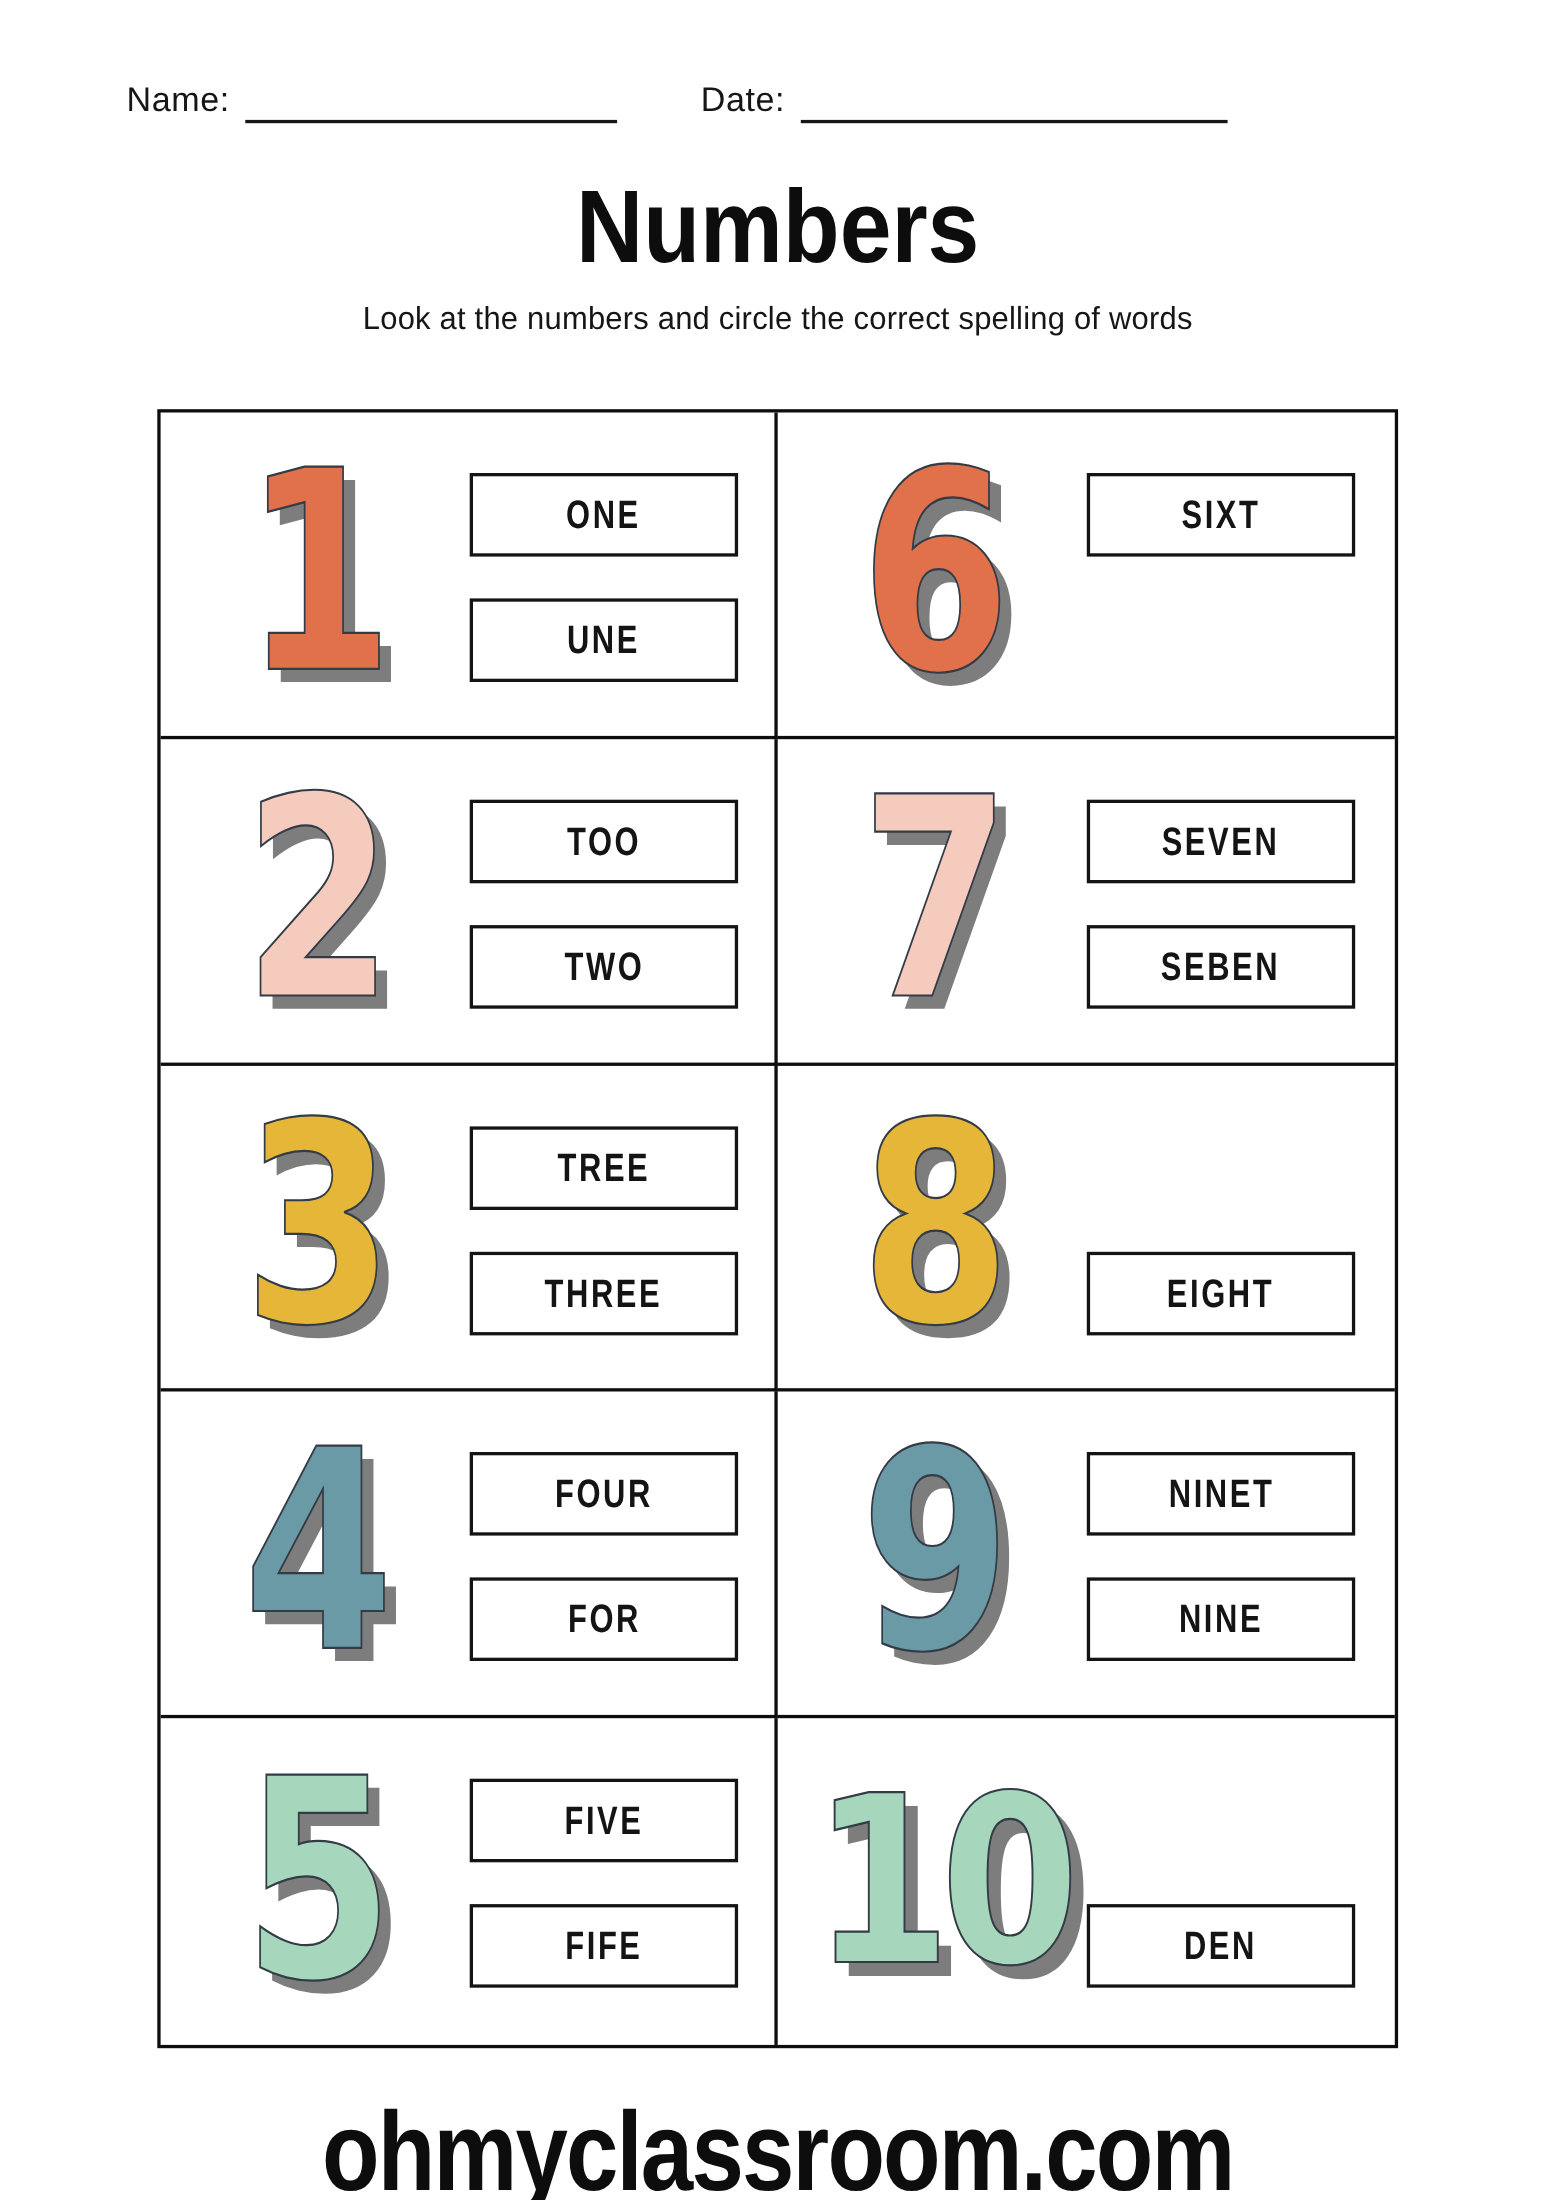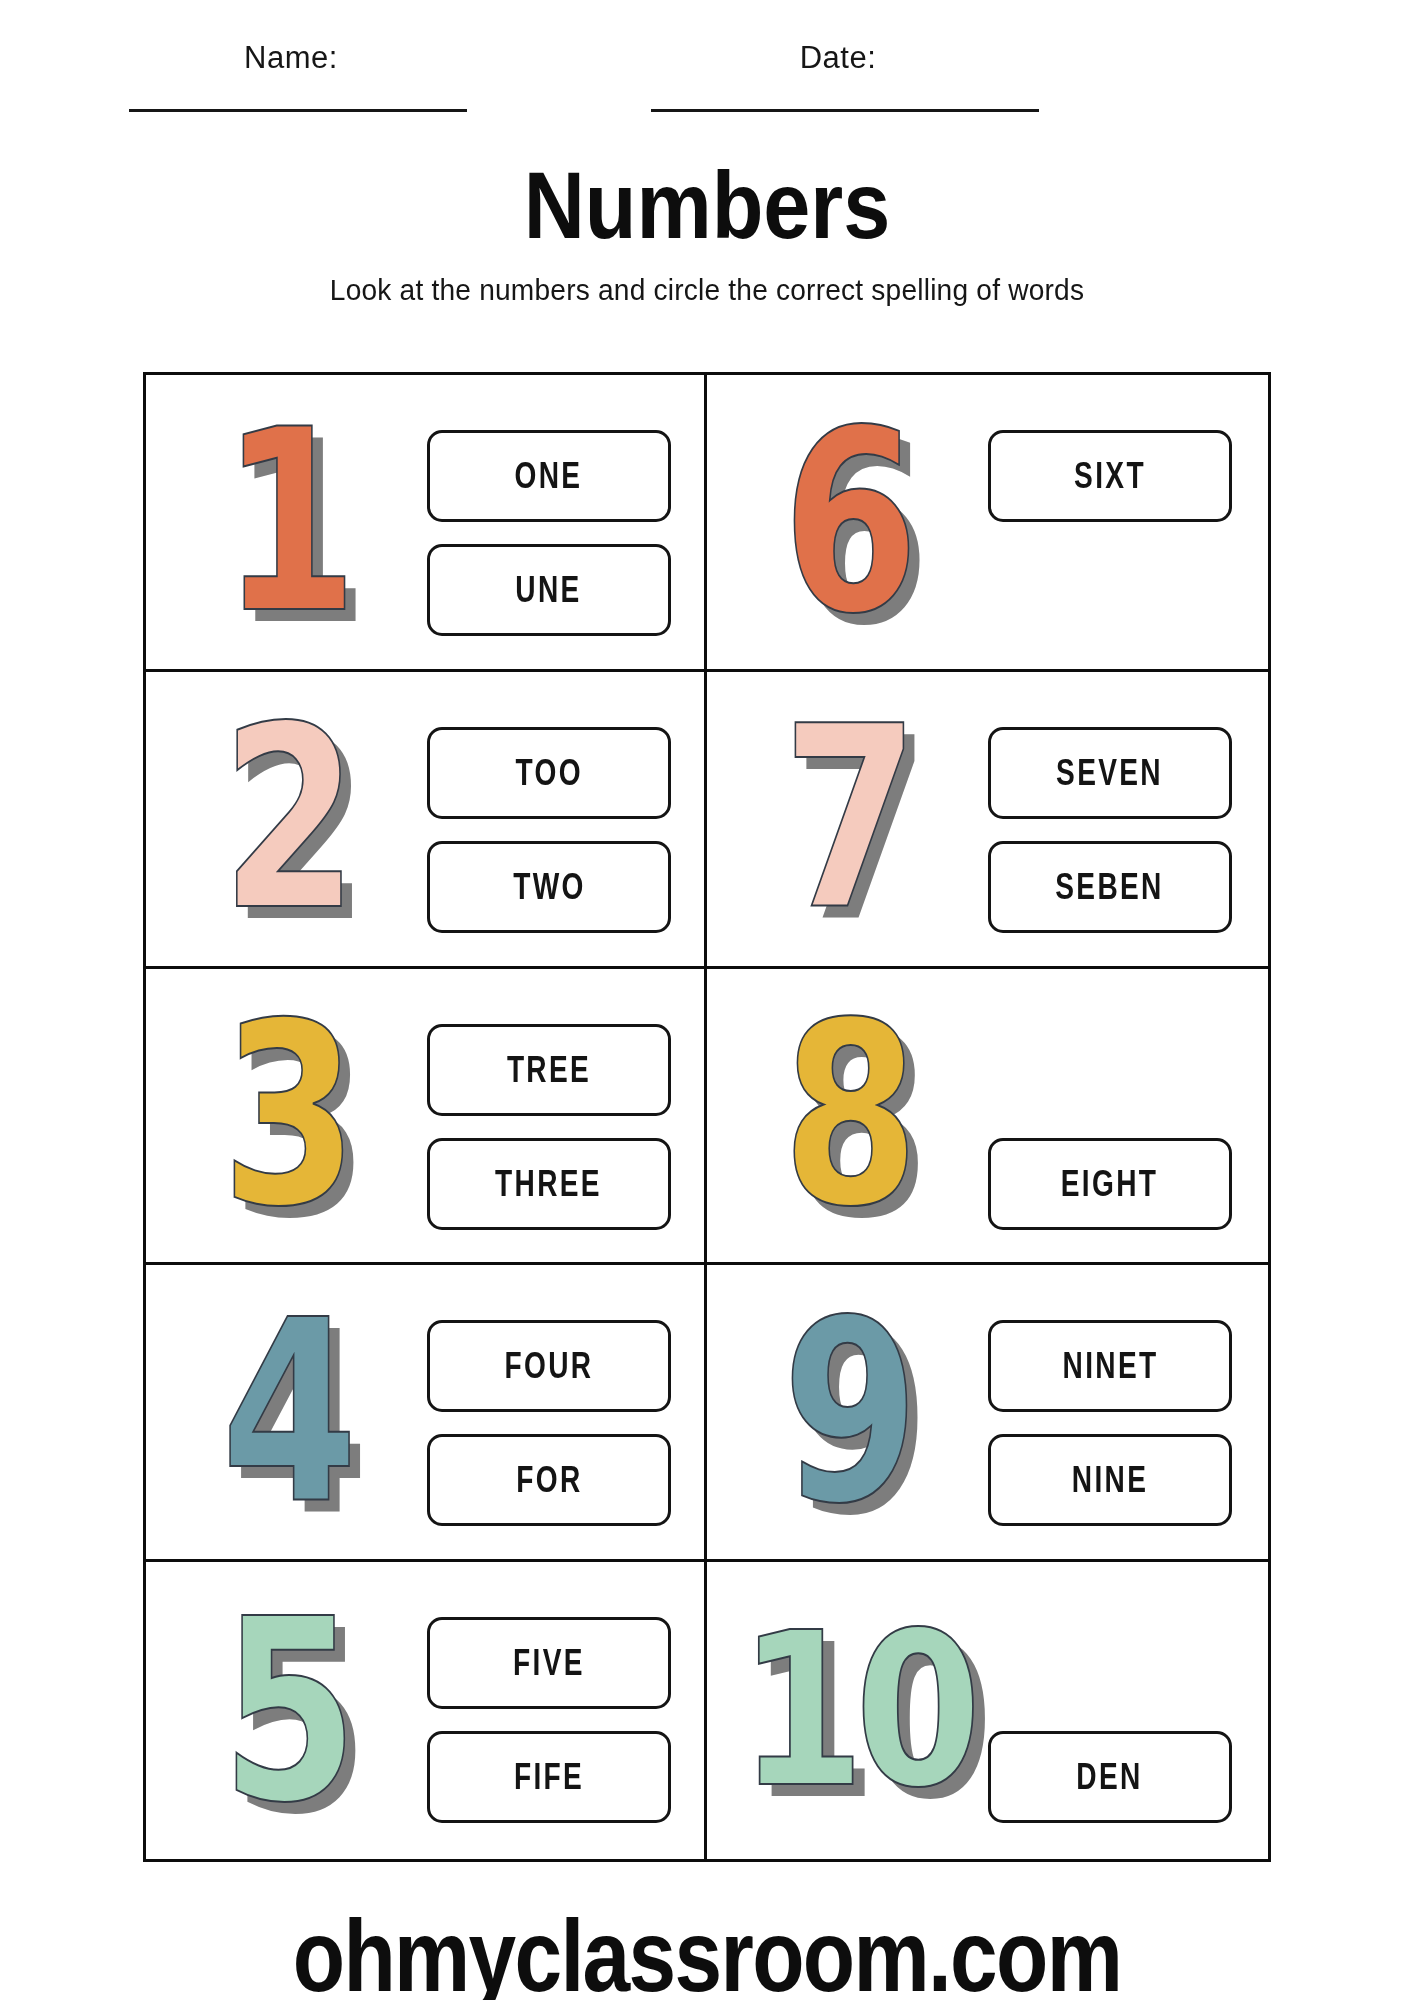--- a/index.html
+++ b/index.html
@@ -4,21 +4,21 @@
 <style>
   html,body { margin:0; padding:0; background:#ffffff; }
   .page {
     position:relative; width:1414px; height:2000px;
     background:#ffffff; overflow:hidden;
     font-family:"Liberation Sans", sans-serif; color:#111;
   }
 
   
   .id-row { position:absolute; top:68px; left:0; width:1414px; height:44px; }
-  .field { position:absolute; bottom:0; display:flex; align-items:center;flex-direction:column; }
+  .field { position:absolute; bottom:0; display:flex; align-items:flex-start; }
   .field-label { font-size:31px; font-weight:400; letter-spacing:.5px; color:#161616; line-height:1; padding-bottom:2px; }
   .field-line { border-bottom:3px solid #161616; height:34px; margin-left:14px; }
   .name-field { left:115px; }
   .name-field .field-line { width:338px; }
   .date-field { left:637px;margin-top:40px; }
   .date-field .field-line { width:388px; }
 
   
   .title {
     position:absolute; top:152px; left:0; width:1414px; text-align:center;
@@ -52,22 +52,22 @@
     transform:scaleX(.78);
     -webkit-text-stroke:2px #333B46;
     text-shadow:14px 12px 0 #7D7D7D;
   }
   .big-number.two-digit {
     font-size:212px; letter-spacing:-12px; transform:scaleX(.86);
     padding-left:10px;
   }
 
   .option-box {
-    position:absolute; left:281px; width:244px; height:92px;
-    box-sizing:border-box; border:3px solid #141414; border-radius:15px;
+    position:absolute; left:281px; width:244px; height:76px;
+    box-sizing:border-box; border:3px solid #141414; border-radius:0;
     background:#ffffff; display:flex; align-items:center; justify-content:center;
     cursor:pointer;
   }
   .option-box.first  { top:55px; }
   .option-box.second { top:169px; }
   .option-label {
     font-size:36px; font-weight:700; letter-spacing:3px; color:#141414;
     transform:scaleX(.78); white-space:nowrap;
   }
 

